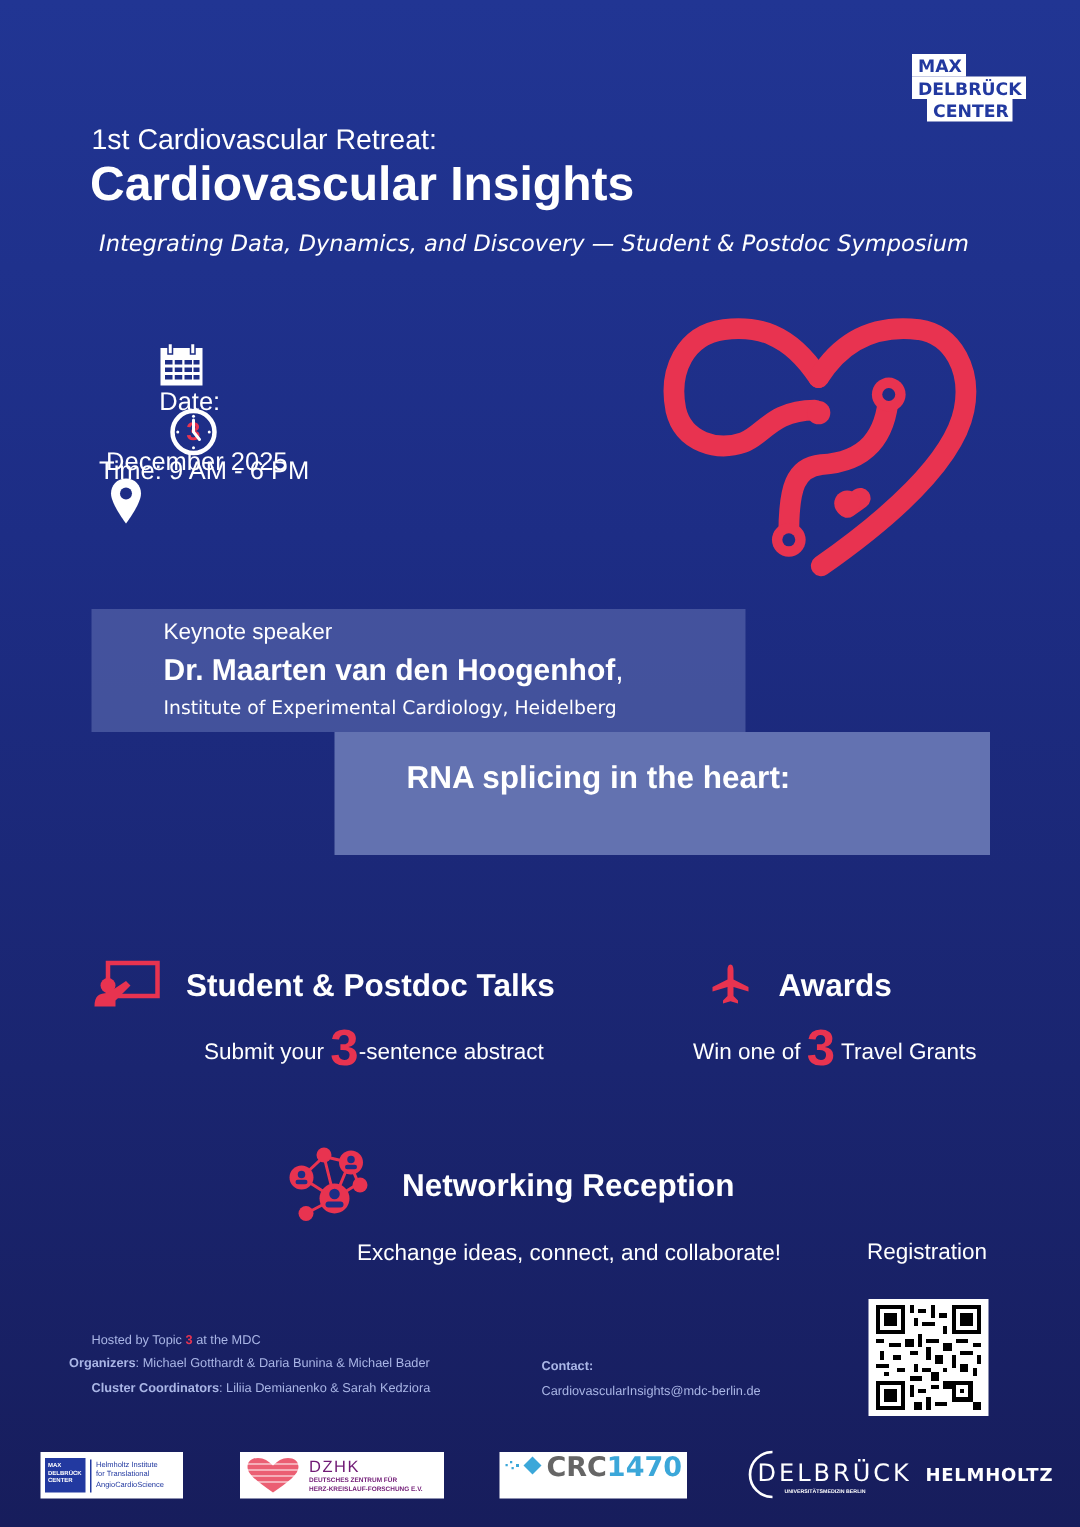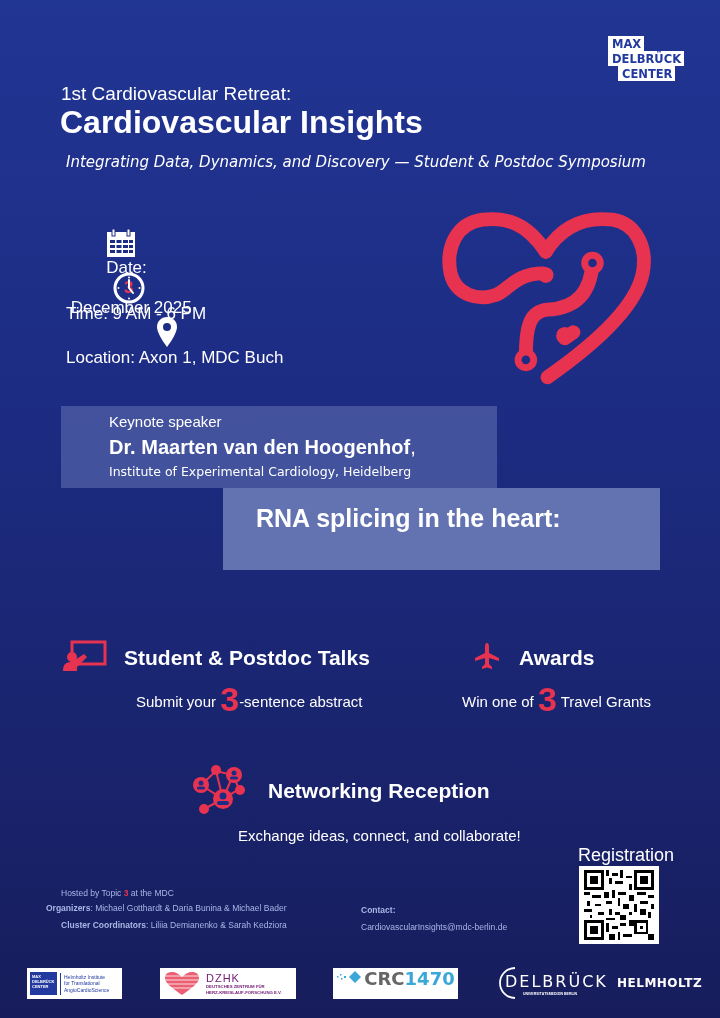--- a/index.html
+++ b/index.html
@@ -30,21 +30,21 @@
     left: 61px; top: 406px; width: 436px; height: 82px;
     background: rgba(100,115,180,0.55);
   }
   .kbox2 {
     left: 223px; top: 488px; width: 437px; height: 82px;
     background: rgba(130,145,200,0.7);
   }
   .klabel { left: 109px; top: 413px; font-size: 15px; }
   .kname { left: 109px; top: 436px; font-size: 20px; font-weight: bold; }
   .kinst { left: 109px; top: 464px; font-size: 14px; font-family: "DejaVu Sans", sans-serif; font-size: 12.5px; }
-  .ktalk { left: 256px; top: 507px; font-size: 25px; font-weight: bold; line-height: 23px; }
+  .ktalk { left: 271px; top: 507px; font-size: 21px; font-weight: bold; line-height: 23px; }
   .sec-title { font-size: 21px; font-weight: bold; }
   .sec-sub { font-size: 15px; }
   .bignum { color: #e83350; font-size: 34px; font-weight: bold; vertical-align: -4px; }
   .footer-small { font-size: 8.5px; color: #aab6e6; }
   .footer-small b { color: #aab6e6; }
   .qr {
     left: 579px; top: 866px; width: 80px; height: 78px; background: #fff; padding: 4px;
   }
   .logo-box { background: #fff; top: 968px; height: 31px; }
 </style>
@@ -104,21 +104,20 @@
   <span>Time: 9 AM - 6 PM</span>
 </div>
 
 <div class="abs info-row" style="top:316px;">
   <span class="ico">
     <svg width="22" height="32" viewBox="0 0 22 32">
       <path d="M11 1 C5 1 1 5.5 1 11 C1 18 11 31 11 31 C11 31 21 18 21 11 C21 5.5 17 1 11 1 Z" fill="#fff"></path>
       <circle cx="11" cy="11" r="4" fill="#1d2d85"></circle>
     </svg>
   </span>
-  <span>Location: Axon 1, MDC Buch</span>
 </div>
 
 <svg class="abs heart" viewBox="0 0 260 210">
   <g fill="none" stroke="#e83350" stroke-width="16" stroke-linecap="round" stroke-linejoin="round">
     <path d="M128 55 C105 20 80 15 55 18 C25 22 12 50 18 80 C24 105 50 112 70 105 C85 100 92 80 125 80"></path>
     <path d="M128 55 C150 20 180 15 205 18 C232 22 246 50 240 80 C232 120 180 165 130 200"></path>
     <path d="M182 68 C180 100 165 120 130 122 C110 124 105 140 105 175"></path>
     <path d="M150 155 L160 148"></path>
   </g>
   <circle cx="128" cy="82" r="9" fill="#e83350"></circle>
@@ -185,21 +184,21 @@
 </div>
 <div class="abs footer-small" style="left:61px;top:920px;">
   <b>Cluster Coordinators</b><span>: Liliia Demianenko &amp; Sarah Kedziora</span>
 </div>
 <div class="abs footer-small" style="left:61px;top:888px;">
   <span style="white-space:pre">Hosted by Topic </span><span class="red">3</span><span style="white-space:pre"> at the MDC</span>
 </div>
 <div class="abs footer-small" style="left:361px;top:905px;font-weight:bold;">Contact:</div>
 <a class="abs footer-small" style="left:361px;top:922px;text-decoration:none;">CardiovascularInsights@mdc-berlin.de</a>
 
-<div class="abs" style="left:578px;top:845px;font-size:18px;">Registration</div>
+<div class="abs" style="left:578px;top:826px;font-size:15px;">Registration</div>
 <div class="abs qr">
   <svg width="72" height="70" viewBox="0 0 25 25" shape-rendering="crispEdges">
     <g fill="#000">
       <rect x="0" y="0" width="7" height="7"></rect>
         <rect x="1" y="1" width="5" height="5" fill="#fff"></rect>
         <rect x="2" y="2" width="3" height="3"></rect>
       <rect x="18" y="0" width="7" height="7"></rect>
         <rect x="19" y="1" width="5" height="5" fill="#fff"></rect>
         <rect x="20" y="2" width="3" height="3"></rect>
       <rect x="0" y="18" width="7" height="7"></rect>

